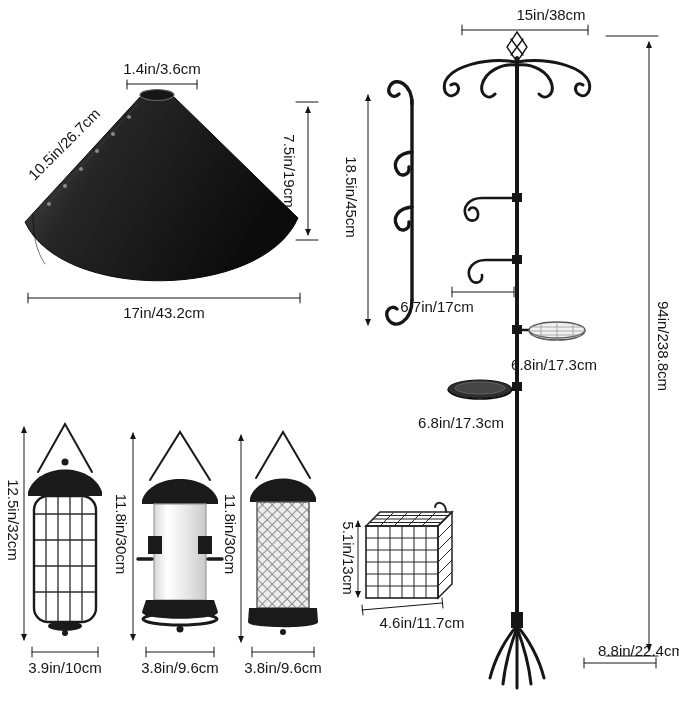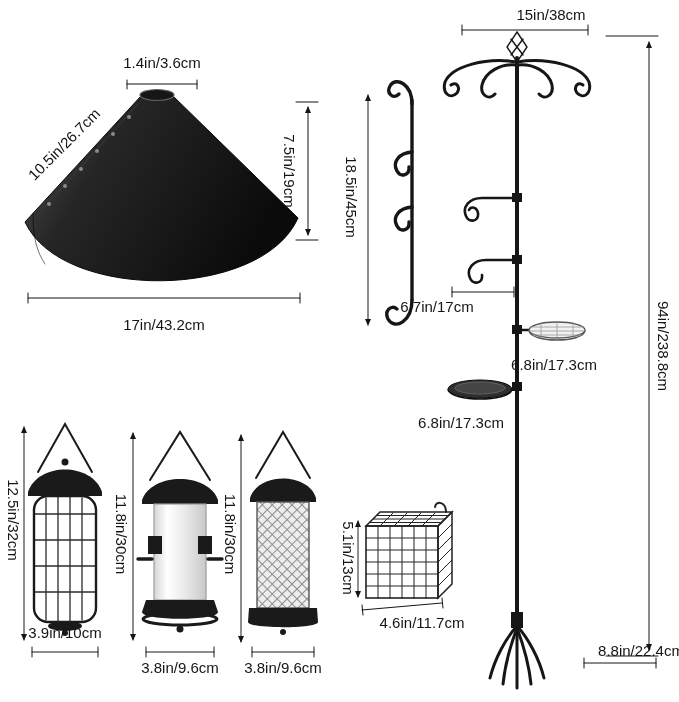--- a/index.html
+++ b/index.html
@@ -176,36 +176,36 @@
       <path d="M369.5 522.5 H441.5 M373 519 H445 M376.5 515.5 H448.5" stroke-width="1"></path>
       <path d="M438 526 L452 512 L452 584 L438 598 Z" stroke-width="1.5"></path>
       <path d="M438 538 L452 524 M438 550 L452 536 M438 562 L452 548 M438 574 L452 560 M438 586 L452 572" stroke-width="1"></path>
       <rect x="366" y="526" width="72" height="72" stroke-width="1.6"></rect>
       <path d="M378 526 V598 M390 526 V598 M402 526 V598 M414 526 V598 M426 526 V598" stroke-width="1"></path>
       <path d="M366 538 H438 M366 550 H438 M366 562 H438 M366 574 H438 M366 586 H438" stroke-width="1"></path>
       <path d="M362 610 L442 603 M362 605 l1 10 M442 598 l1 10" stroke="#151515" stroke-width="1"></path>
     </g>
   </svg>
 
-  <div class="dim" style="left:162px;top:62px">1.4in/3.6cm</div>
+  <div class="dim" style="left:162px;top:68px">1.4in/3.6cm</div>
   <div class="dim rot-45" style="left:64px;top:144px">10.5in/26.7cm</div>
   <div class="dim rot90" style="left:289px;top:171px">7.5in/19cm</div>
-  <div class="dim" style="left:164px;top:324px">17in/43.2cm</div>
+  <div class="dim" style="left:164px;top:312px">17in/43.2cm</div>
 
   <div class="dim rot90" style="left:351px;top:197px">18.5in/45cm</div>
 
   <div class="dim" style="left:551px;top:14px">15in/38cm</div>
   <div class="dim rot90" style="left:663px;top:346px">94in/238.8cm</div>
   <div class="dim" style="left:437px;top:306px">6.7in/17cm</div>
   <div class="dim" style="left:554px;top:364px">6.8in/17.3cm</div>
   <div class="dim" style="left:461px;top:422px">6.8in/17.3cm</div>
   <div class="dim" style="left:641px;top:650px">8.8in/22.4cm</div>
 
   <div class="dim rot90" style="left:13px;top:520px">12.5in/32cm</div>
-  <div class="dim" style="left:65px;top:632px">3.9in/10cm</div>
+  <div class="dim" style="left:65px;top:667px">3.9in/10cm</div>
   <div class="dim rot90" style="left:121px;top:534px">11.8in/30cm</div>
   <div class="dim" style="left:180px;top:667px">3.8in/9.6cm</div>
   <div class="dim rot90" style="left:230px;top:534px">11.8in/30cm</div>
   <div class="dim" style="left:283px;top:667px">3.8in/9.6cm</div>
 
   <div class="dim rot90" style="left:348px;top:558px">5.1in/13cm</div>
   <div class="dim" style="left:422px;top:622px">4.6in/11.7cm</div>
 
 </div>
 

